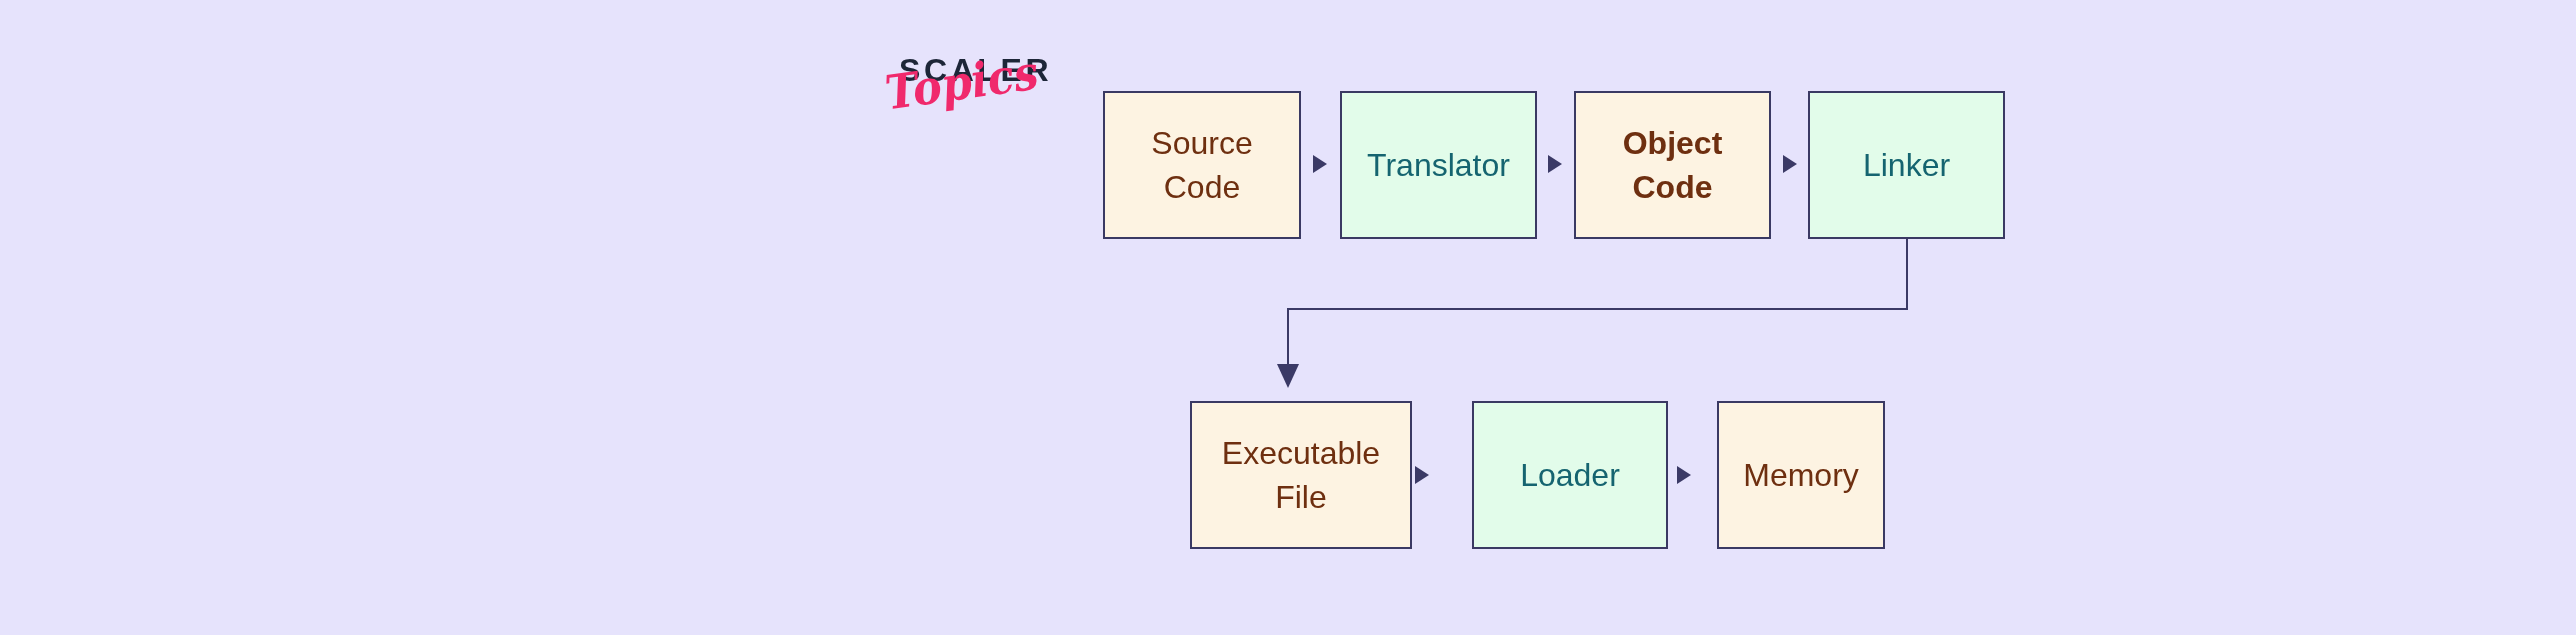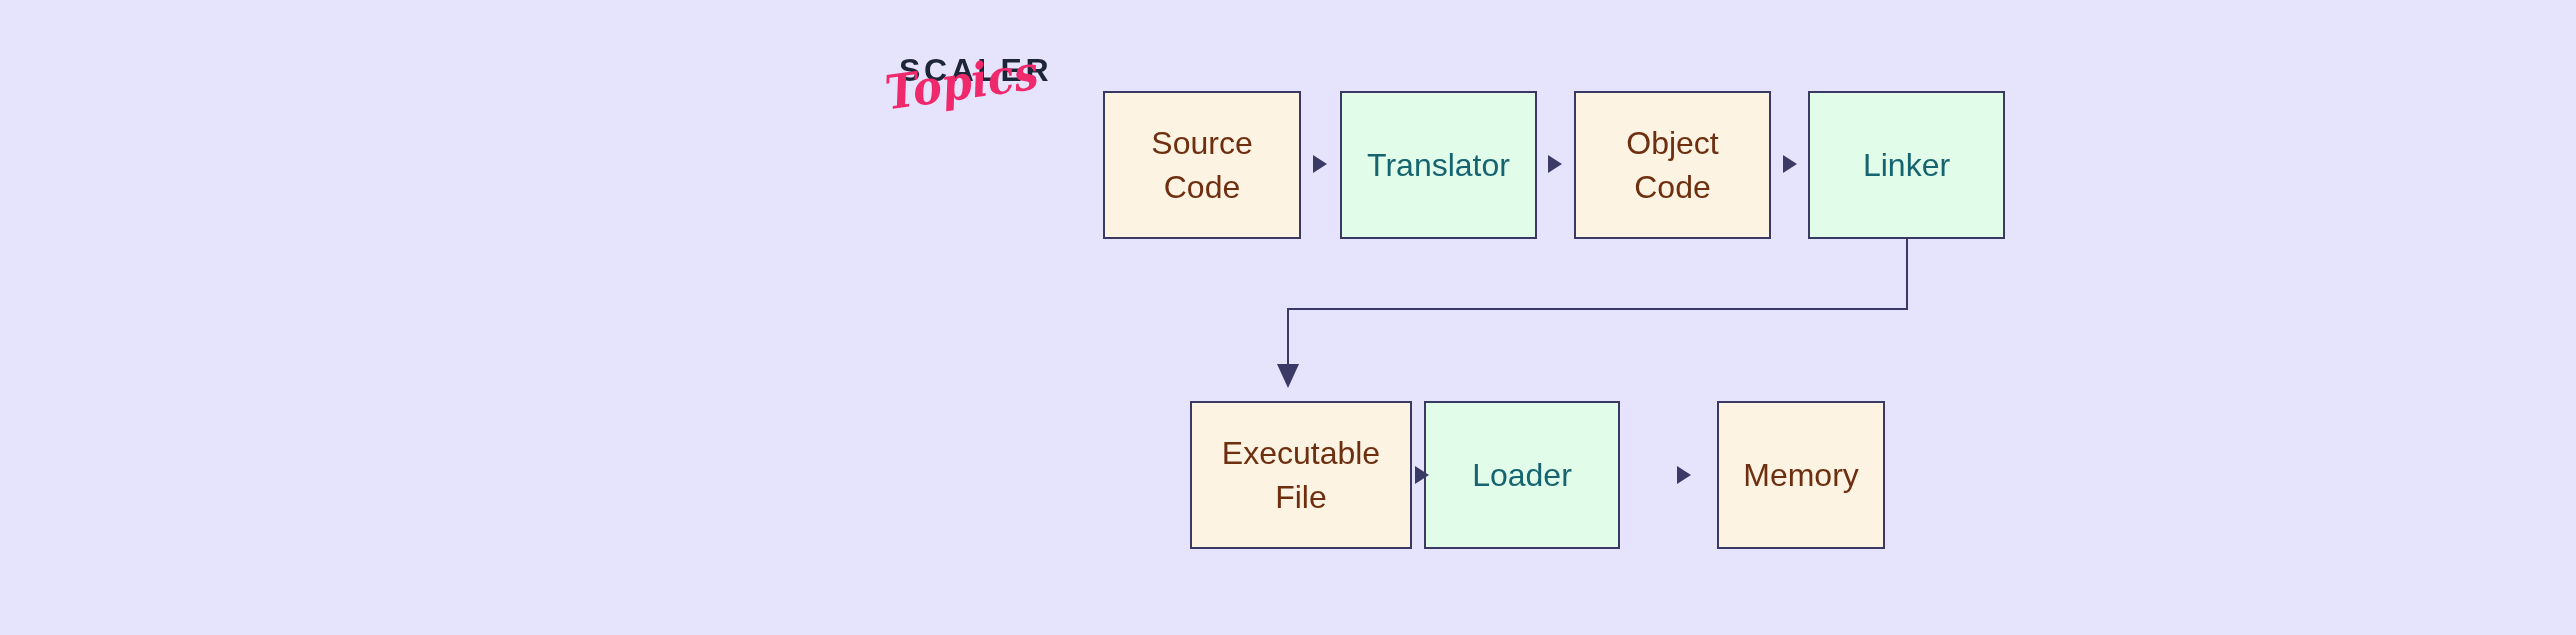--- a/index.html
+++ b/index.html
@@ -53,24 +53,24 @@
     font-size: 32px;
     line-height: 1.38;
     white-space: pre-line;
     height: 148px;
   }
   .node.cream { background: var(--cream, #fdf3e2); color: var(--brown, #6e2f10); }
   .node.mint  { background: var(--mint,  #e2fcea); color: var(--teal,  #156470); }
 
   #node-source-code     { left: 1103px; top: 91px; width: 198px; }
   #node-translator      { left: 1340px; top: 91px; width: 197px; }
-  #node-object-code     { left: 1574px; top: 91px; width: 197px; }
+  #node-object-code     { left: 1574px; top: 91px; width: 197px; font-weight: bold; }
   #node-linker          { left: 1808px; top: 91px; width: 197px; }
   #node-executable-file { left: 1190px; top: 401px; width: 222px; }
-  #node-loader          { left: 1424px; top: 401px; width: 196px; }
+  #node-loader          { left: 1472px; top: 401px; width: 196px; }
   #node-memory          { left: 1717px; top: 401px; width: 168px; }
 
   
   .arrow-right {
     position: absolute;
     width: 0; height: 0;
     border-top: 9.8px solid transparent;
     border-bottom: 9.8px solid transparent;
     border-left: 14.4px solid var(--line-navy, #3b3a66);
   }

